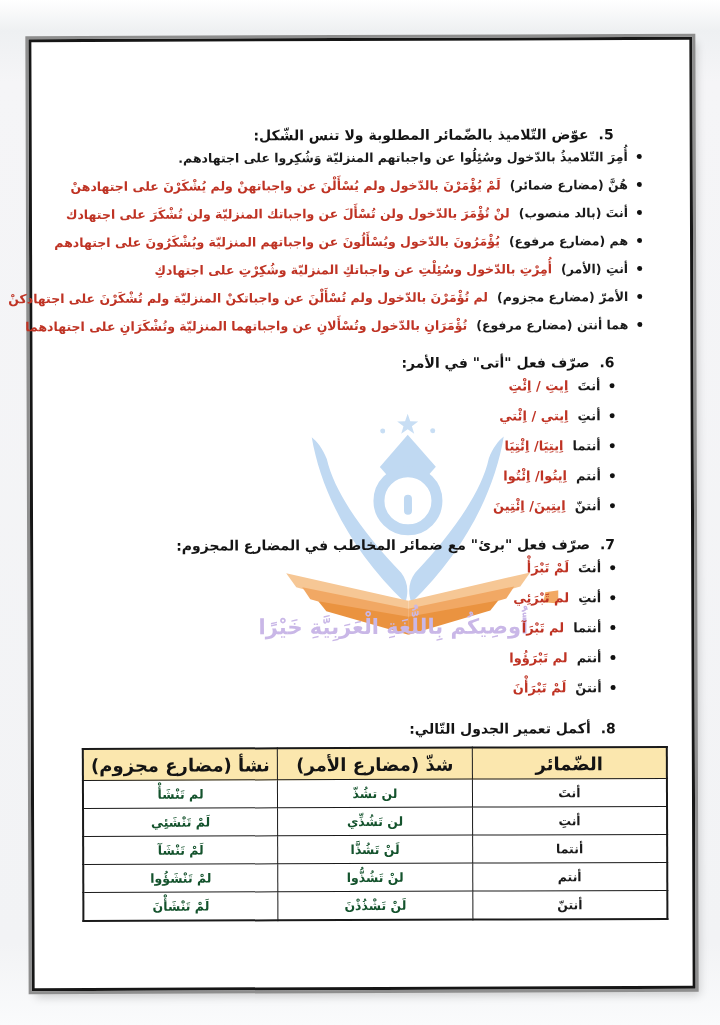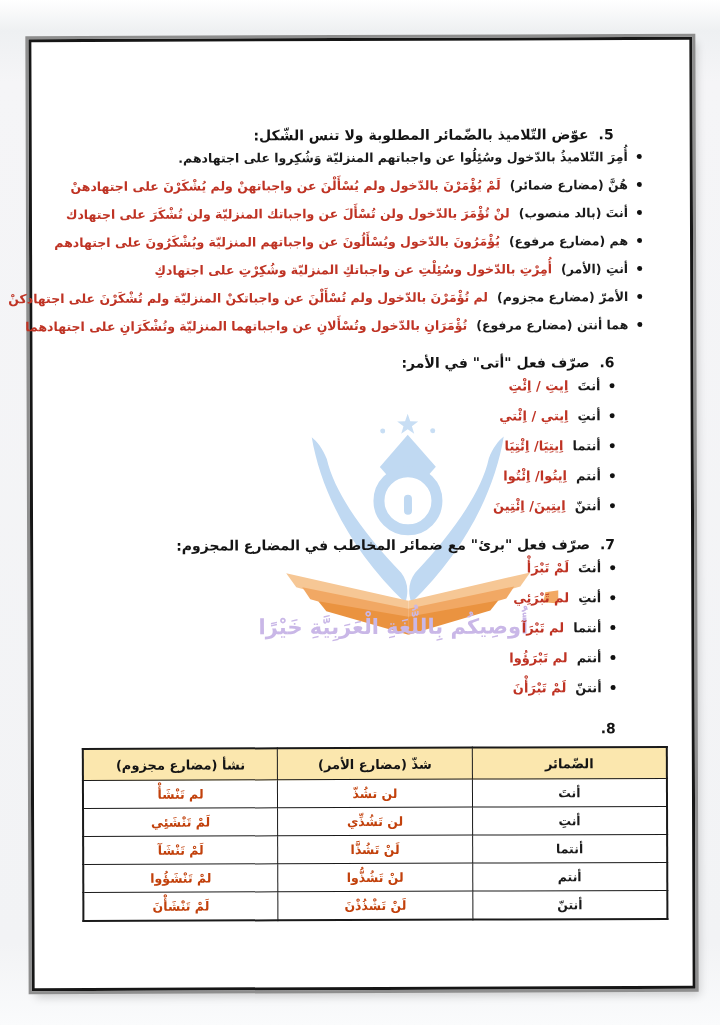--- a/index.html
+++ b/index.html
@@ -23,24 +23,24 @@
   ul.ex li{display:flex;align-items:center;gap:9px;white-space:nowrap;height:28px;
            font-size:12.5px;font-weight:bold;}
   ul.ex.sp30 li{height:30px;font-size:13px;}
   .dot{width:5px;height:5px;border-radius:50%;background:#111;flex:0 0 auto;}
   .blk{color:#1b1b1b;}
   .red{color:#bf3324;}
   .mt12{margin-top:12px}.mt14{margin-top:14px}.mt16{margin-top:16px}.mt18{margin-top:18px}
   table.grid{border-collapse:collapse;width:586px;margin:10px 24px 0 auto;
              border:2.5px solid #1a1a1a;table-layout:fixed;}
   table.grid th,table.grid td{border:1.6px solid #1a1a1a;text-align:center;padding:0;}
-  table.grid th{height:30px;background:#fbe7ae;font-size:13px;font-weight:bold;color:#141414;}
+  table.grid th{height:30px;background:#fbe7ae;font-size:18px;font-weight:bold;color:#141414;}
   table.grid td{height:27px;font-size:12.5px;font-weight:bold;}
   td.pron{color:#1b1b1b;}
-  td.ans{color:#c2410c;}
+  td.ans{color:#14532d;}
   .watermark{position:absolute;inset:0;z-index:1;pointer-events:none;}
   .wm-logo{position:absolute;left:225px;top:370px;}
   .wm-slogan{position:absolute;left:180px;top:574px;width:360px;text-align:center;
              direction:rtl;font-size:21px;font-weight:bold;color:#c9b7e7;}
 </style>
 </head>
 <body>
 
 <div class="sheet">
 
@@ -177,20 +177,21 @@
         </li>
       <li>
           <span class="dot"></span>
           <span class="blk">أنتنّ</span>
           <span class="red">لَمْ تَبْرَأْنَ</span>
         </li>
     </ul>
 
     <div class="qhead mt18">
       <span class="qnum">8.</span>
+      <span>أكمل تعمير الجدول التّالي:</span>
     </div>
 
     <table class="grid" dir="rtl">
       <thead>
         <tr>
           <th>الضّمائر</th>
           <th>شذّ (مضارع الأمر)</th>
           <th>نشأ (مضارع مجزوم)</th>
         </tr>
       </thead>

